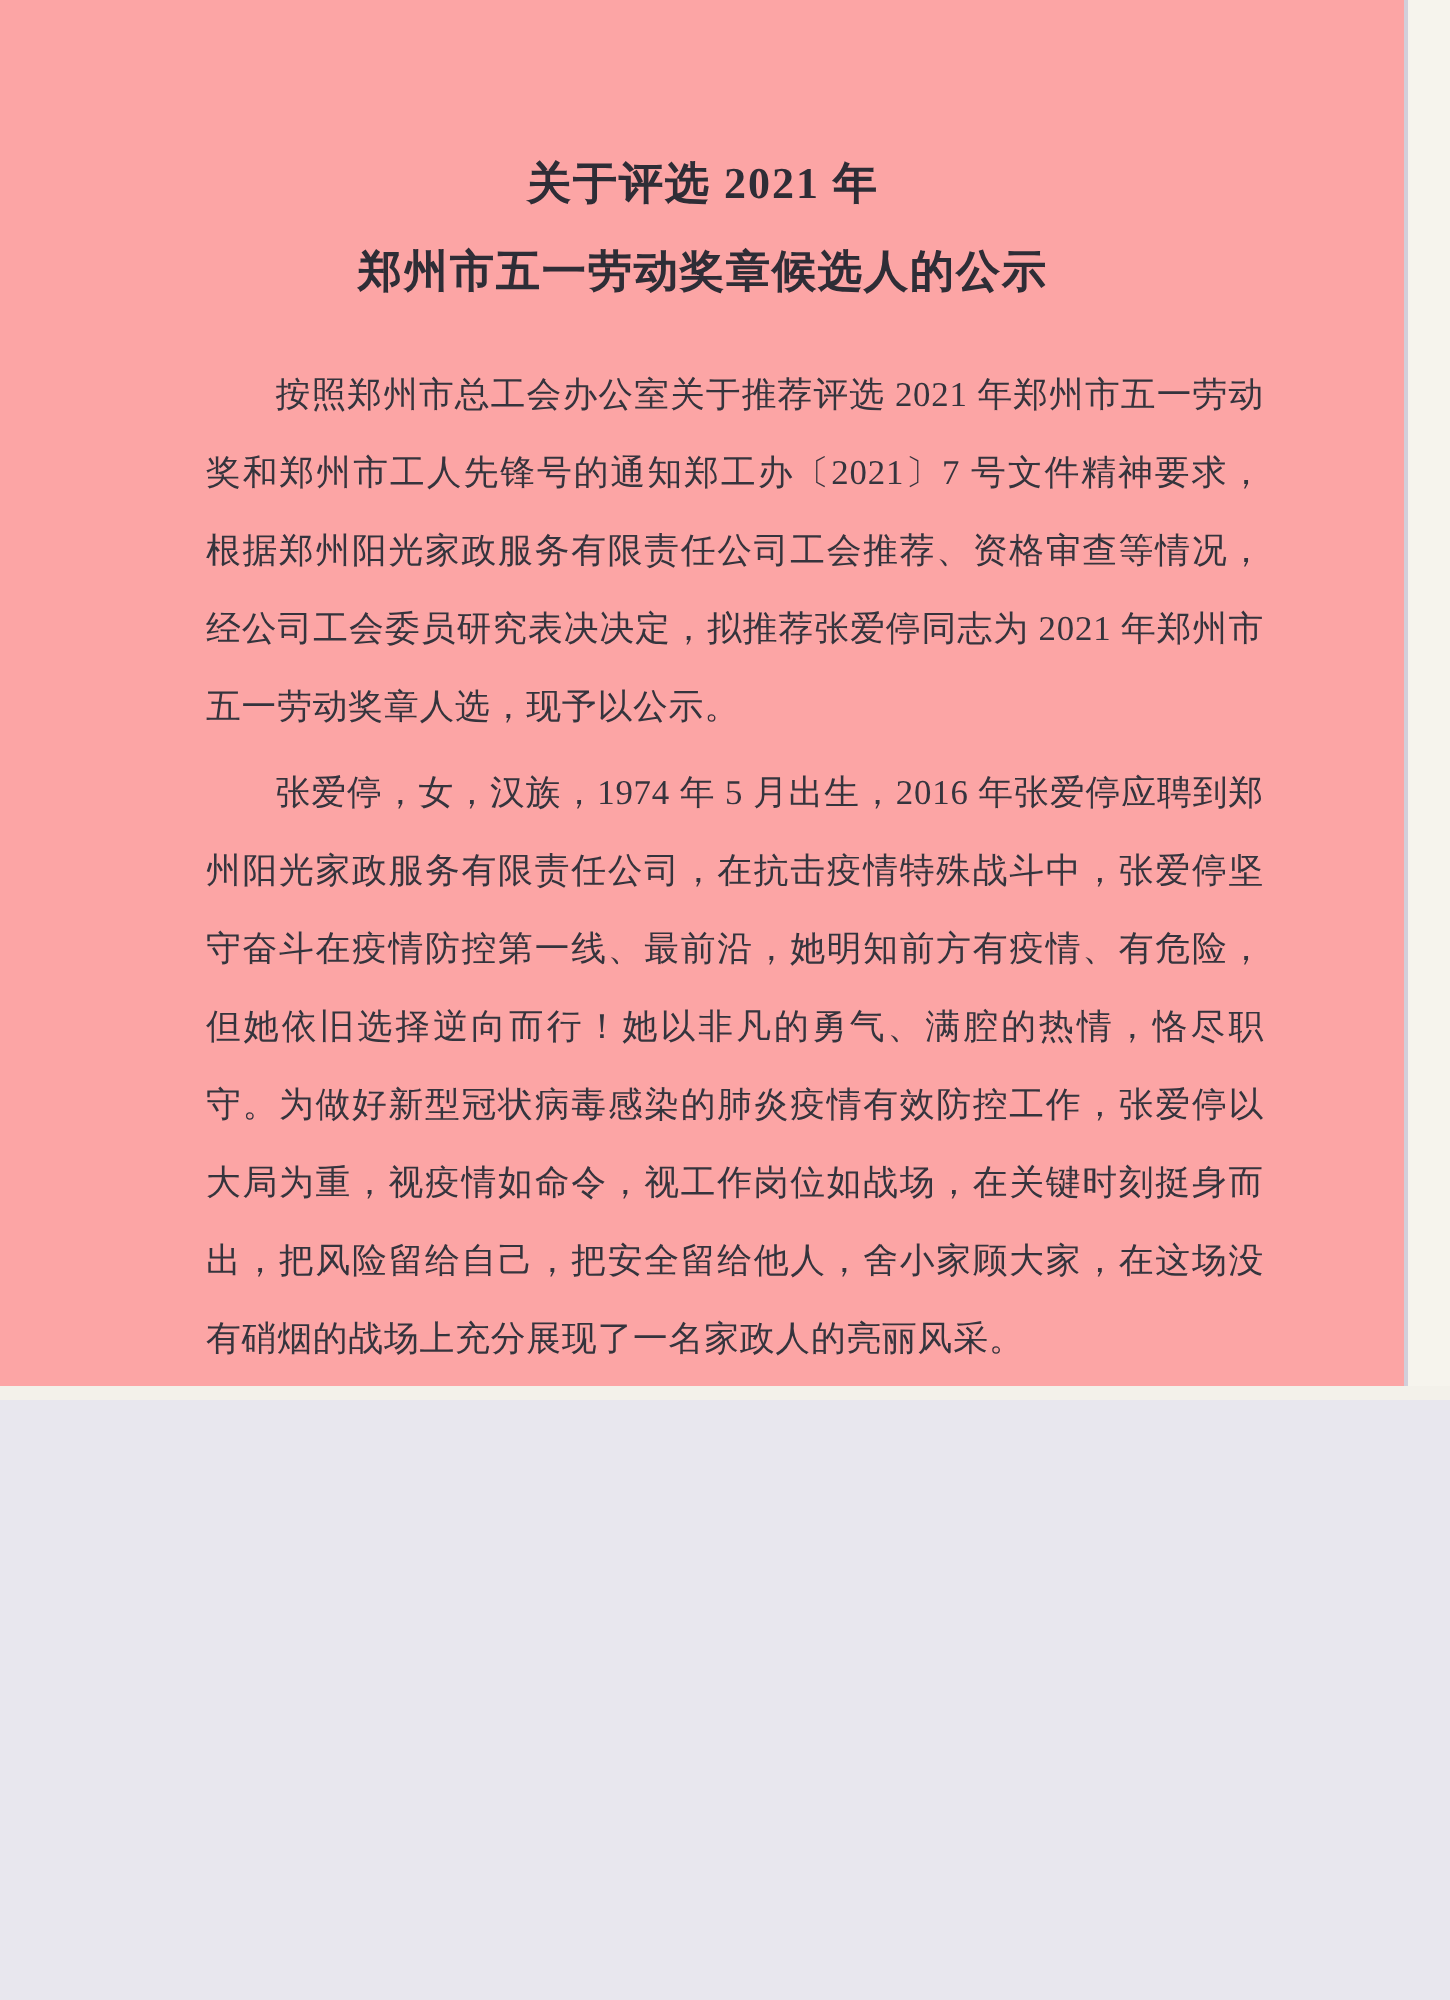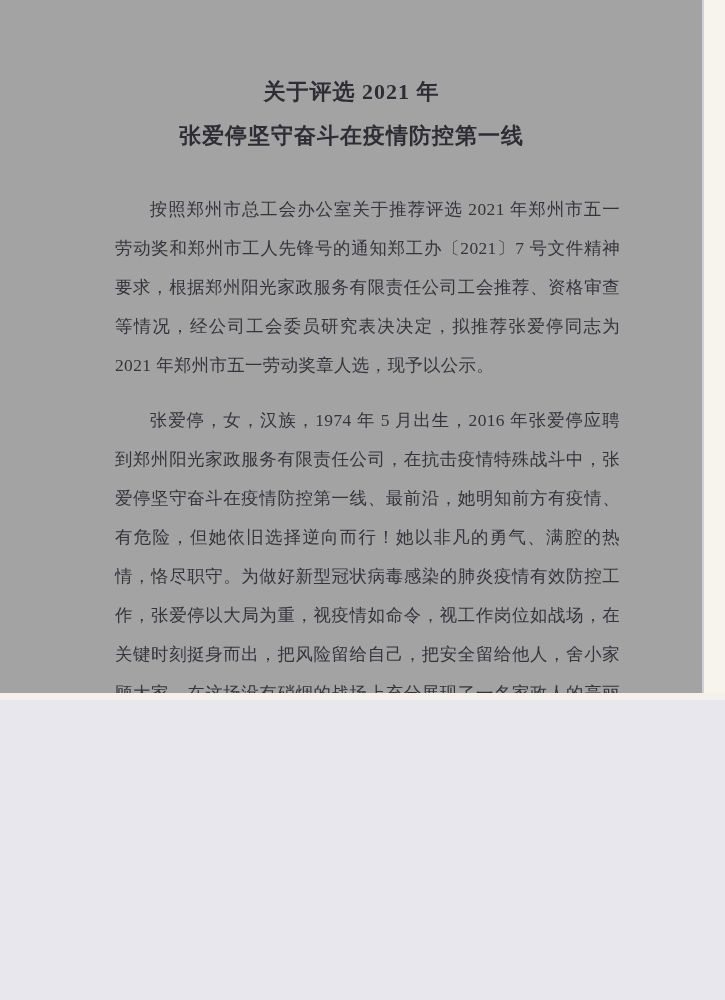--- a/index.html
+++ b/index.html
@@ -3,21 +3,21 @@
 <meta charset="utf-8">
 <style>
   html, body { margin: 0; padding: 0; }
   body { background: #e8e7ee; }
 
   .page {
     position: relative;
     width: 725px;
     height: 700px;
     overflow: hidden;
-    background: #a3a3a3;
+    background: #fca5a5;
     font-family: "Liberation Serif", "DejaVu Serif", serif;
     color: #34333c;
   }
 
   .scan-edge-right {
     position: absolute;
     top: 0; right: 0;
     width: 21px; height: 100%;
     background: #f6f4ed;
     border-left: 2px solid #d2cfda;
@@ -46,21 +46,21 @@
     position: absolute;
     top: 174px; left: 99px;
     width: 537px;
     font-size: 17.4px;
     line-height: 39px;
     text-align: justify;
     letter-spacing: 0.4px;
     color: #35343d;
   }
   .body-text p {
-    margin: 16px;
+    margin: 4px;
     text-indent: 2em;
   }
 
   .signature-org {
     position: absolute;
     top: 799px; right: 122px;
     font-size: 16.8px;
     letter-spacing: 0.5px;
     white-space: nowrap;
   }
@@ -98,21 +98,21 @@
   .speck.s4 { left: 563px; top: 943px; width: 2px; height: 2px; }
   .speck.s5 { left: 551px; top: 700px; width: 2px; height: 2px; }
 </style>
 </head>
 <body>
 
 <div class="page">
 
   <div class="title-block">
     <div class="title-line-1">关于评选 2021 年</div>
-    <div class="title-line-2">张爱停坚守奋斗在疫情防控第一线</div>
+    <div class="title-line-2">郑州市五一劳动奖章候选人的公示</div>
   </div>
 
   <div class="body-text">
     <p>按照郑州市总工会办公室关于推荐评选 2021 年郑州市五一劳动奖和郑州市工人先锋号的通知郑工办〔2021〕7 号文件精神要求，根据郑州阳光家政服务有限责任公司工会推荐、资格审查等情况，经公司工会委员研究表决决定，拟推荐张爱停同志为 2021 年郑州市五一劳动奖章人选，现予以公示。</p>
     <p>张爱停，女，汉族，1974 年 5 月出生，2016 年张爱停应聘到郑州阳光家政服务有限责任公司，在抗击疫情特殊战斗中，张爱停坚守奋斗在疫情防控第一线、最前沿，她明知前方有疫情、有危险，但她依旧选择逆向而行！她以非凡的勇气、满腔的热情，恪尽职守。为做好新型冠状病毒感染的肺炎疫情有效防控工作，张爱停以大局为重，视疫情如命令，视工作岗位如战场，在关键时刻挺身而出，把风险留给自己，把安全留给他人，舍小家顾大家，在这场没有硝烟的战场上充分展现了一名家政人的亮丽风采。</p>
     <p>公示期间，对拟推荐人选若有异议，请与公司工会联系</p>
     <p>联系方式：55033516（公司 401 工会办公室）</p>
   </div>
 
   <div class="signature-org">郑州阳光家政服务有限责任公司工会委员会</div>

